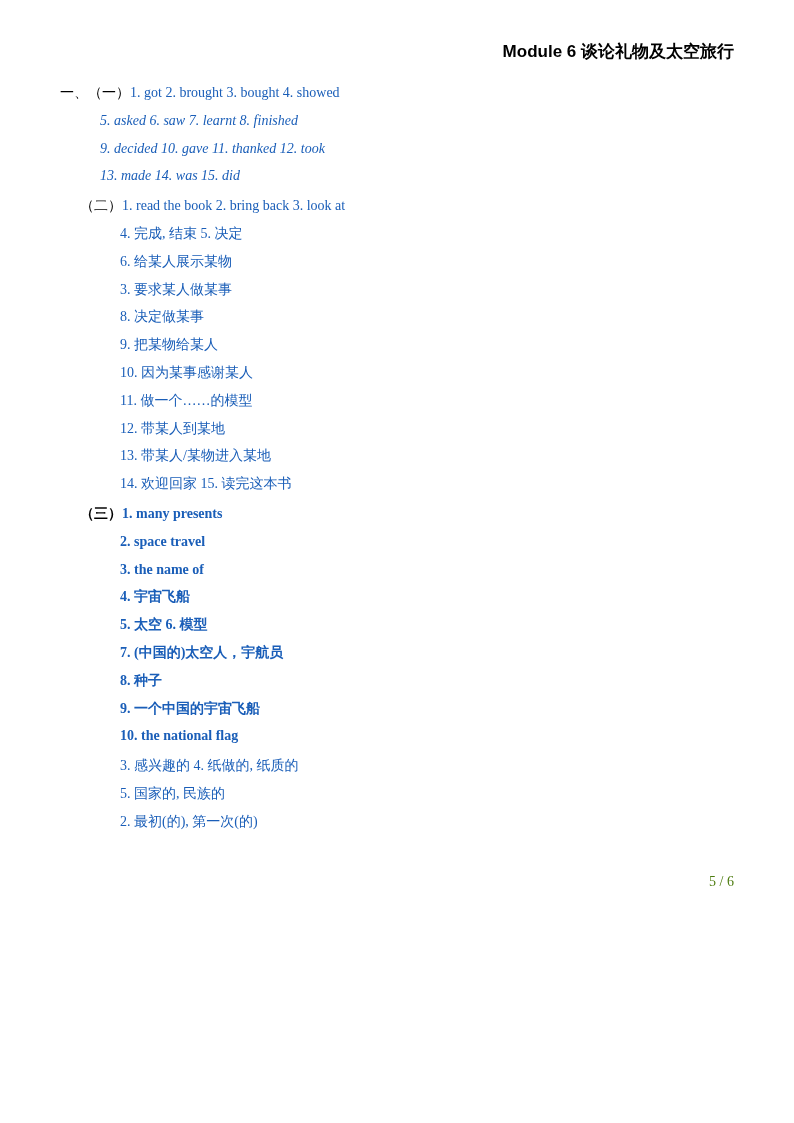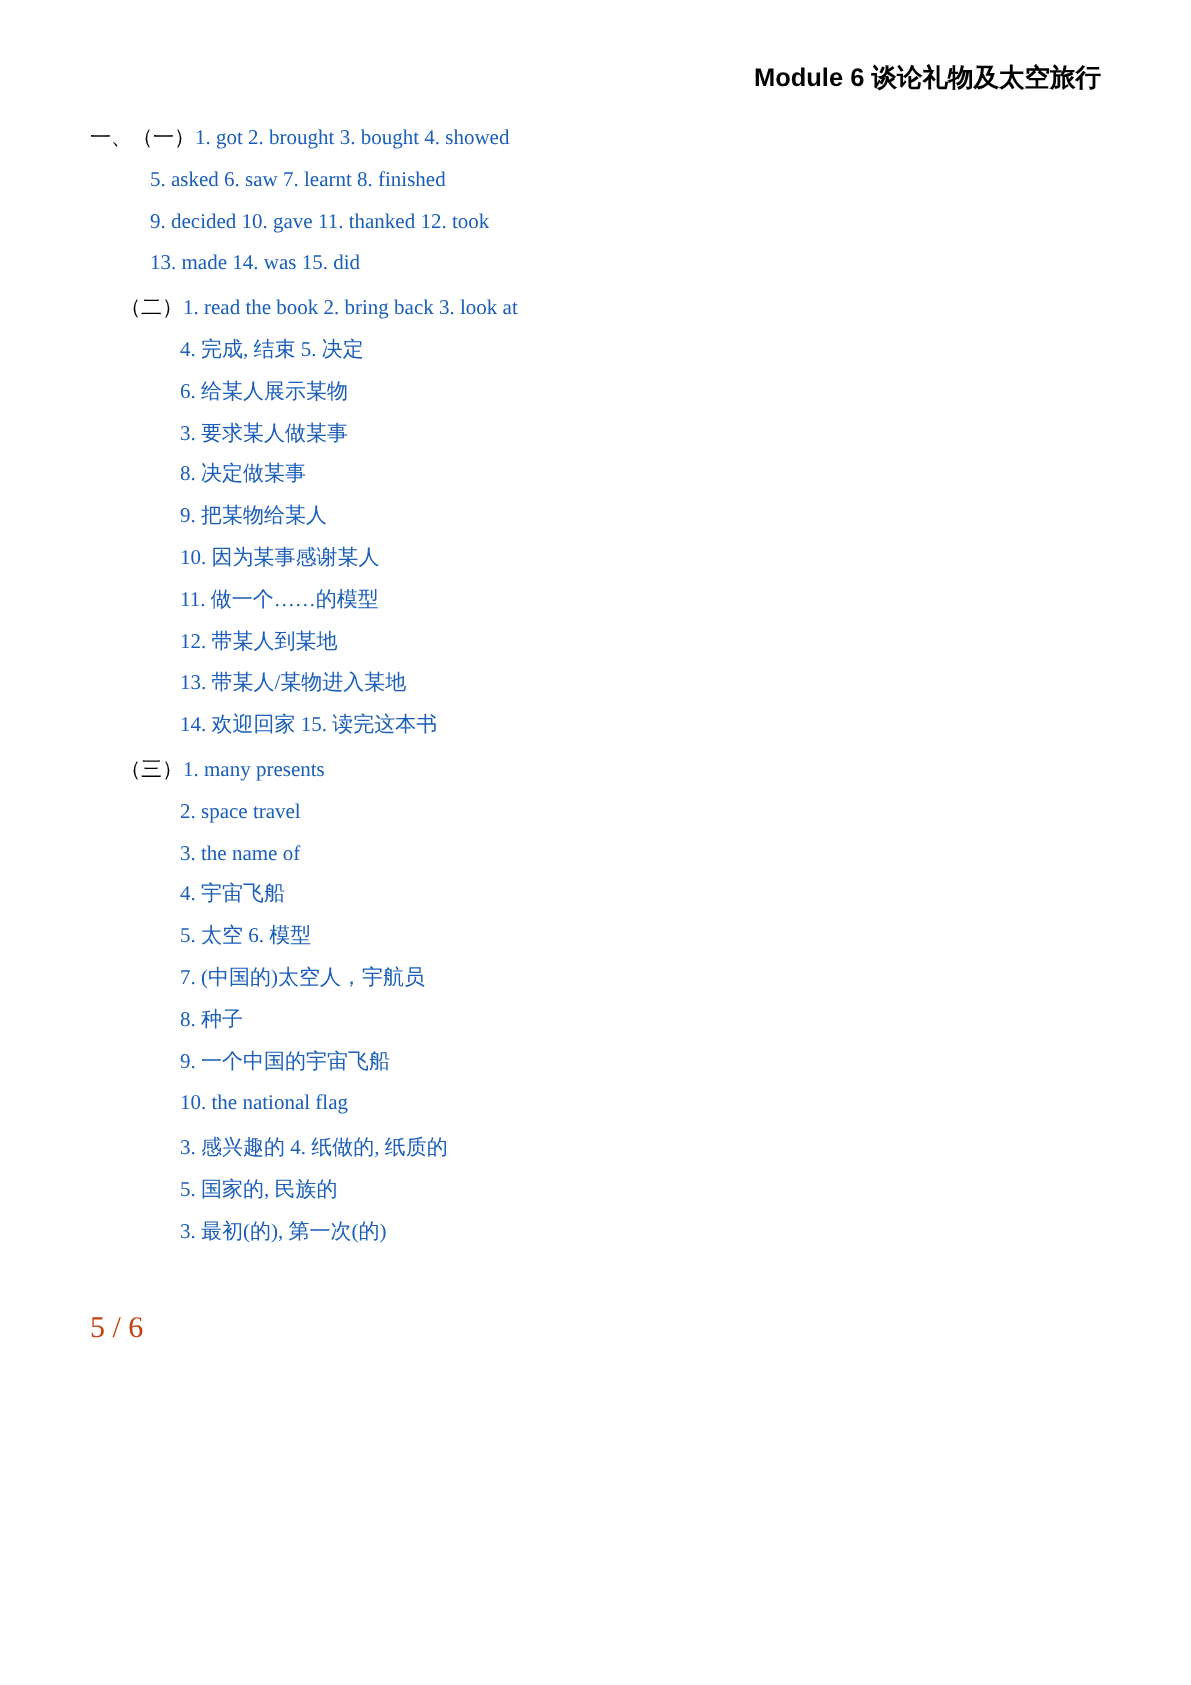--- a/index.html
+++ b/index.html
@@ -35,29 +35,30 @@
     }
     .line {
       margin: 4px 0;
       line-height: 1.7;
     }
     .indent1 {
       margin-left: 20px;
     }
     .indent2 {
       margin-left: 40px;
+      font-style: italic;
     }
     .indent3 {
       margin-left: 60px;
     }
     .page-footer {
-      text-align: left;
+      text-align: right;
       margin-top: 40px;
-      color: #c2410c;
-      font-size: 20px;
+      color: #4d7c0f;
+      font-size: 14px;
     }
   </style>
 </head>
 <body>
 
 <div class="page-title">Module 6 谈论礼物及太空旅行</div>
 
 <div class="section">
   <div class="line">
     <span class="black">一、（一）</span><span class="blue">1. got   2. brought   3. bought   4. showed</span>
@@ -102,21 +103,21 @@
     <span class="blue">12. 带某人到某地</span>
   </div>
   <div class="line indent3">
     <span class="blue">13. 带某人/某物进入某地</span>
   </div>
   <div class="line indent3">
     <span class="blue">14. 欢迎回家   15. 读完这本书</span>
   </div>
 </div>
 
-<div class="section" style="margin-top:6px;">
+<div class="section" style="margin-top:6px;font-weight:bold;">
   <div class="line indent1">
     <span class="black">（三）</span><span class="blue">1. many presents</span>
   </div>
   <div class="line indent3">
     <span class="blue">2. space travel</span>
   </div>
   <div class="line indent3">
     <span class="blue">3. the name of</span>
   </div>
   <div class="line indent3">
@@ -140,17 +141,17 @@
 </div>
 
 <div class="section" style="margin-top:6px;">
   <div class="line indent3">
     <span class="blue">3. 感兴趣的   4. 纸做的, 纸质的</span>
   </div>
   <div class="line indent3">
     <span class="blue">5. 国家的, 民族的</span>
   </div>
   <div class="line indent3">
-    <span class="blue">3. 最初(的), 第一次(的)</span>
+    <span class="blue">2. 最初(的), 第一次(的)</span>
   </div>
 </div>
 
 <div class="page-footer">5 / 6</div>
 
 </body></html>

